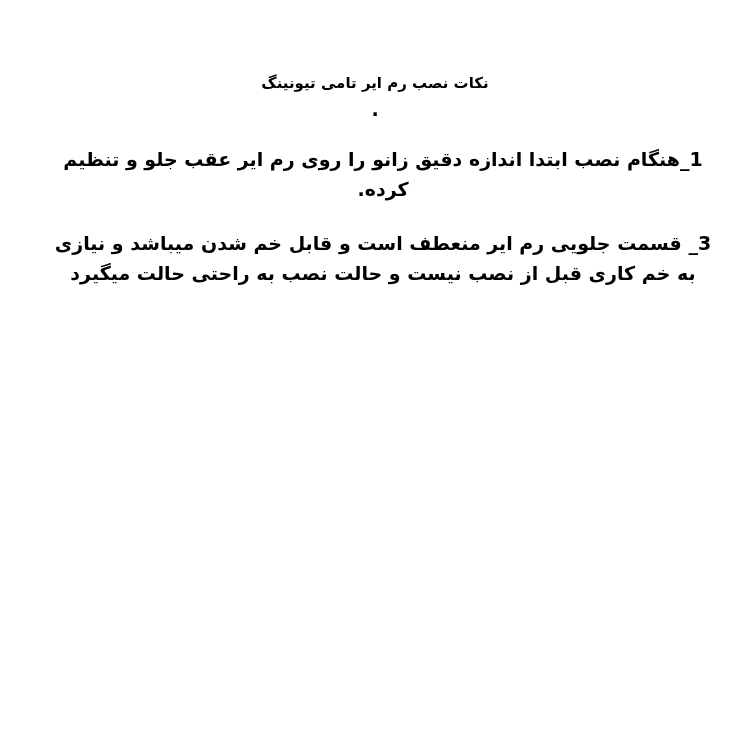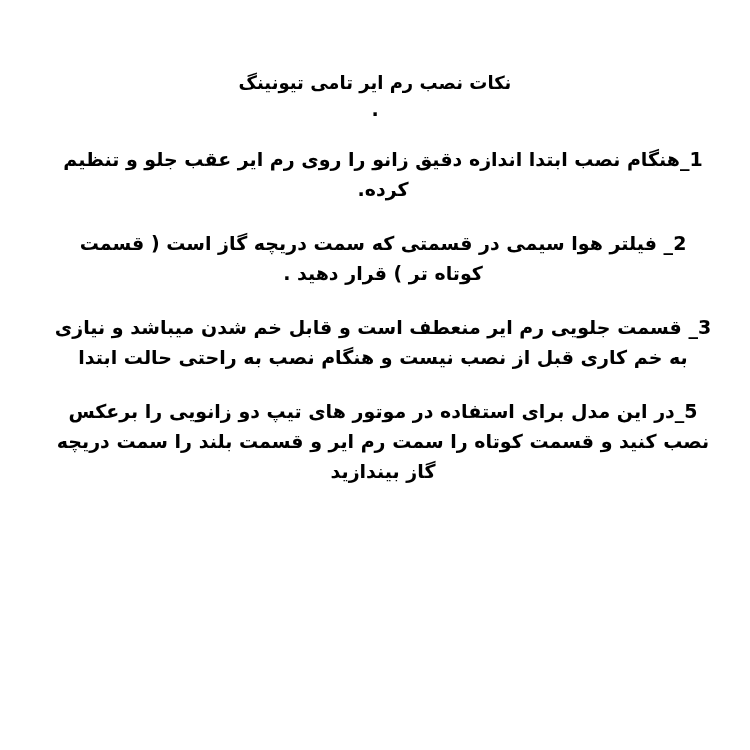--- a/index.html
+++ b/index.html
@@ -20,21 +20,21 @@
     direction: rtl;
     text-align: center;
     color: #000000;
     font-family: "DejaVu Sans", sans-serif;
     font-weight: bold;
     font-size: 19px;
     line-height: 30px;
   }
   .doc-title {
     margin: 0;
-    font-size: 18px;
+    font-size: 15px;
     font-weight: bold;
     line-height: 30px;
   }
   .separator-dot {
     line-height: 22px;
     font-size: 19px;
   }
   .instruction {
     margin: 24px 0 0 16px;
   }
@@ -42,21 +42,19 @@
 </head>
 <body>
 
 <div class="doc">
   <h1 class="doc-title">نکات نصب رم ایر تامی تیونینگ</h1>
 
   <div class="separator-dot">.</div>
 
   <p class="instruction">1_هنگام نصب ابتدا اندازه دقیق زانو را روی رم ایر عقب جلو و تنظیم کرده.</p>
 
-  <p class="instruction">2_ فیلتر هوا سیمی در قسمتی که سمت دریچه گاز است ( قسمت کوتاه تر ) قرار دهید .</p>
 
-  <p class="instruction">3_ قسمت جلویی رم ایر منعطف است و قابل خم شدن میباشد و نیازی به خم کاری قبل از نصب نیست و هنگام نصب به راحتی حالت ابتدا</p>
+  <p class="instruction">3_ قسمت جلویی رم ایر منعطف است و قابل خم شدن میباشد و نیازی به خم کاری قبل از نصب نیست و حالت نصب به راحتی حالت میگیرد</p>
 
 
-  <p class="instruction">5_در این مدل برای استفاده در موتور های تیپ دو زانویی را برعکس نصب کنید و قسمت کوتاه را سمت رم ایر و قسمت بلند را سمت دریچه گاز بیندازید</p>
 
 
 </div>
 
 </body></html>

